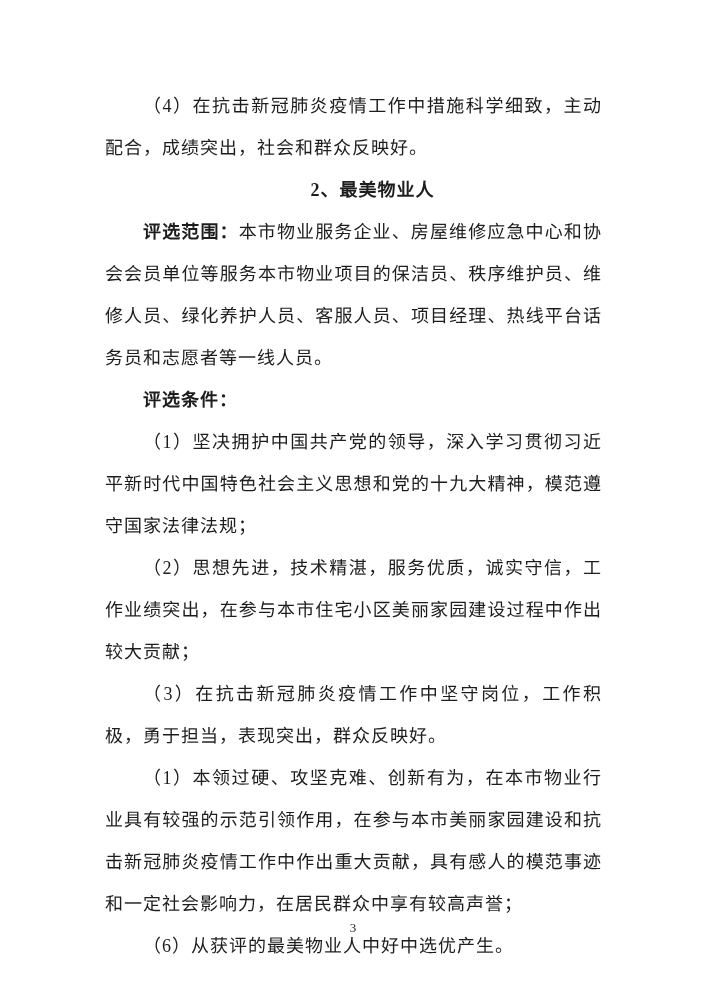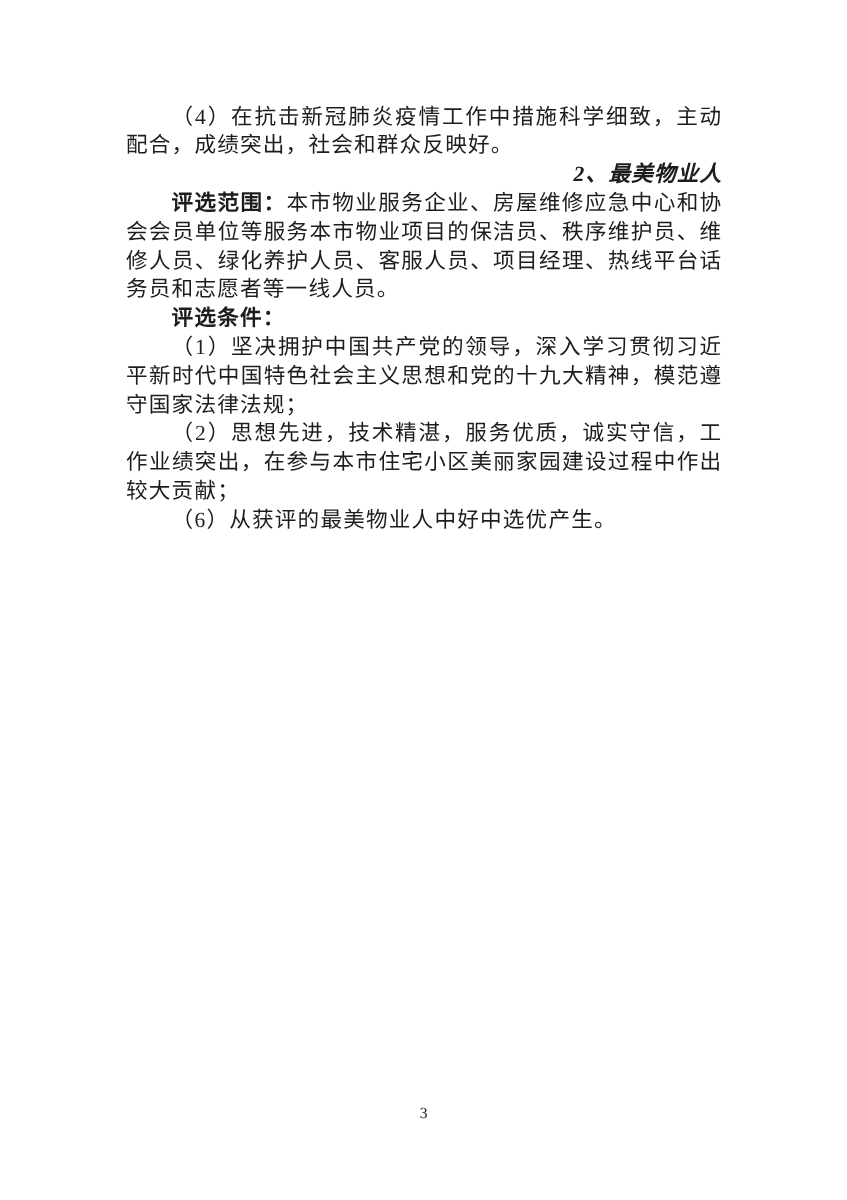--- a/index.html
+++ b/index.html
@@ -18,31 +18,30 @@
   }
   .content {
     position: absolute;
     top: 85px;
     left: 105px;
     width: 497px;
   }
   .content p {
     margin: 0;
     font-size: 18px;
-    line-height: 24px;
+    line-height: 42px;
     letter-spacing: 1px;
     text-align: justify;
     text-justify: inter-character;
     text-indent: 38px;
     word-break: break-all;
   }
   .content p.heading {
     font-weight: bold;
-    text-align: right;
-    font-style: italic;
+    text-align: center;
   }
   .label-bold {
     font-weight: bold;
   }
   .page-footer {
     position: absolute;
     top: 920px;
     left: 0;
     width: 100%;
     text-align: center;
@@ -62,21 +61,23 @@
     <p class="heading">2、最美物业人</p>
 
     <p><span class="label-bold">评选范围：</span><span>本市物业服务企业、房屋维修应急中心和协会会员单位等服务本市物业项目的保洁员、秩序维护员、维修人员、绿化养护人员、客服人员、项目经理、热线平台话务员和志愿者等一线人员。</span></p>
 
     <p><span class="label-bold">评选条件：</span></p>
 
     <p>（1）坚决拥护中国共产党的领导，深入学习贯彻习近平新时代中国特色社会主义思想和党的十九大精神，模范遵守国家法律法规；</p>
 
     <p>（2）思想先进，技术精湛，服务优质，诚实守信，工作业绩突出，在参与本市住宅小区美丽家园建设过程中作出较大贡献；</p>
 
+    <p>（3）在抗击新冠肺炎疫情工作中坚守岗位，工作积极，勇于担当，表现突出，群众反映好。</p>
 
 
+    <p>（1）本领过硬、攻坚克难、创新有为，在本市物业行业具有较强的示范引领作用，在参与本市美丽家园建设和抗击新冠肺炎疫情工作中作出重大贡献，具有感人的模范事迹和一定社会影响力，在居民群众中享有较高声誉；</p>
 
     <p>（6）从获评的最美物业人中好中选优产生。</p>
 
   </div>
 
   <div class="page-footer">3</div>
 </div>
 
 </body></html>

